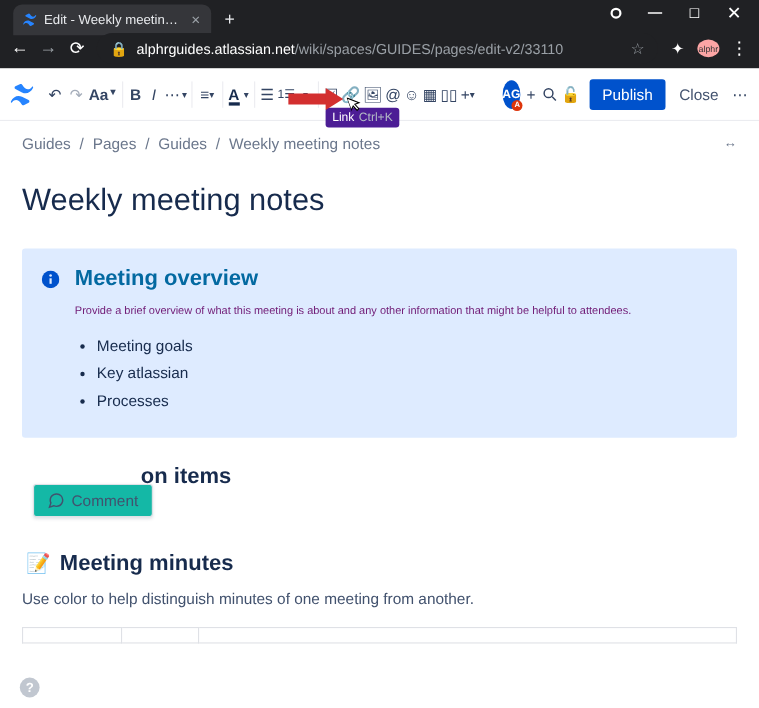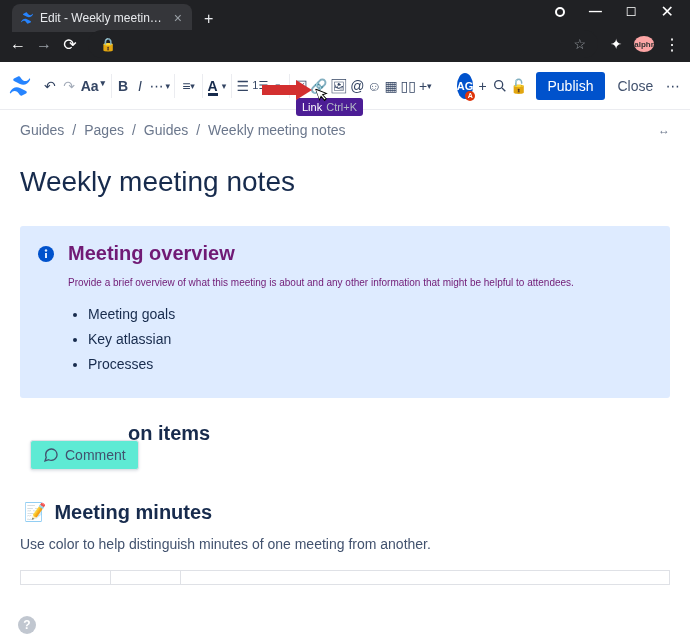--- a/index.html
+++ b/index.html
@@ -14,21 +14,21 @@
 .tab-title { overflow: hidden; white-space: nowrap; text-overflow: ellipsis; flex: 1; font-size: 12px; }
 .tab-close { font-size: 14px; color: #9aa0a6; margin-left: 4px; }
 .new-tab { color: #e8eaed; font-size: 16px; padding: 4px 12px; }
 
 .nav-bar { height: 30px; display: flex; align-items: center; gap: 10px; padding: 0 10px 6px; }
 .nav-btn { color: #9aa0a6; font-size: 16px; width: 16px; text-align: center; }
 .nav-btn.active { color: #fff; }
 .url-bar { flex: 1; background: #202124; border-radius: 14px; height: 28px; display: flex; align-items: center; padding: 0 12px; color: #9aa0a6; font-size: 13px; gap: 8px; }
 .url-domain { color: #fff; }
 .url-icons { margin-left: auto; display: flex; gap: 14px; color: #9aa0a6; font-size: 14px; align-items: center; }
-.alphr-avatar { width: 20px; height: 16px; border-radius: 50%; background: #fca5a5; color: #333; font-size: 8px; display: flex; align-items: center; justify-content: center; font-weight: bold; }
+.alphr-avatar { width: 20px; height: 16px; border-radius: 50%; background: #fca5a5; color: #333; font-size: 8px; display: flex; align-items: center; justify-content: center; font-weight: normal; }
 
 
 .editor-toolbar { height: 48px; border-bottom: 1px solid #ebecf0; display: flex; align-items: center; padding: 0 10px 0 8px; gap: 2px; position: relative; }
 .app-icon { width: 24px; height: 24px; margin-right: 6px; }
 .tb-btn { width: 32px; height: 32px; display: inline-flex; align-items: center; justify-content: center; color: #344563; font-size: 14px; border-radius: 3px; }
 .tb-btn.small { width: 24px; }
 .tb-sep { width: 1px; height: 24px; background: #ebecf0; margin: 0 2px; }
 .tb-text { font-weight: 600; font-size: 14px; color: #344563; padding: 0 2px; display: flex; gap: 2px; }
 .caret { font-size: 9px; color: #344563; }
 .color-A { position: relative; font-weight: bold; font-size: 14px; color: #172b4d; }
@@ -50,26 +50,26 @@
 .breadcrumb { display: flex; align-items: center; gap: 8px; font-size: 14px; color: #6b778c; margin-bottom: 28px; }
 .breadcrumb a { color: #6b778c; }
 .bc-sep { color: #6b778c; }
 .widths-icon { margin-left: auto; color: #6b778c; font-size: 12px; }
 
 .page-title { font-size: 28px; font-weight: 500; color: #172b4d; margin-bottom: 28px; }
 
 .panel { background: #deebff; border-radius: 3px; padding: 16px 18px 20px 18px; margin-bottom: 24px; display: flex; gap: 14px; }
 .panel-icon { color: #0052cc; font-size: 16px; padding-top: 4px; flex-shrink: 0; }
 .panel-body { flex: 1; }
-.panel-title { font-size: 20px; font-weight: 600; color: #701a75; margin-bottom: 10px; }
+.panel-title { font-size: 20px; font-weight: 600; color: #0369a1; margin-bottom: 10px; }
 .panel-desc { font-size: 10px; color: #701a75; line-height: 1.5; margin-bottom: 12px; }
 .panel-list { list-style: disc; padding-left: 20px; }
 .panel-list li { font-size: 14px; color: #172b4d; line-height: 1.8; }
 
-.comment-pill { position: absolute; left: 30px; top: 440px; background: #5eead4; border: 1px solid #dfe1e6; border-radius: 3px; box-shadow: 0 1px 3px rgba(9,30,66,0.13); padding: 6px 12px; display: flex; align-items: center; gap: 6px; font-size: 14px; color: #42526e; z-index: 5; }
+.comment-pill { position: absolute; left: 30px; top: 440px; background: #14b8a6; border: 1px solid #dfe1e6; border-radius: 3px; box-shadow: 0 1px 3px rgba(9,30,66,0.13); padding: 6px 12px; display: flex; align-items: center; gap: 6px; font-size: 14px; color: #42526e; z-index: 5; }
 
 .section-heading { font-size: 20px; font-weight: 600; color: #172b4d; display: flex; align-items: center; gap: 8px; margin-left: 4px; }
 .section-heading.partial { margin-left: 108px; }
 .emoji { font-size: 18px; }
 
 .selected-text { display: inline-block; background: #0052cc; color: #fff; font-size: 14px; padding: 2px 2px; margin-top: 14px; }
 
 .minutes-section { margin-top: 56px; }
 .minutes-desc { font-size: 14px; color: #42526e; margin-top: 12px; }
 
@@ -103,20 +103,21 @@
       <span style="font-size:12px">☐</span>
       <span style="font-size:16px">✕</span>
     </div>
   </div>
   <div class="nav-bar">
     <span class="nav-btn active">←</span>
     <span class="nav-btn">→</span>
     <span class="nav-btn active">⟳</span>
     <div class="url-bar">
       <span>🔒</span>
+      <span><span class="url-domain">alphrguides.atlassian.net</span><span>/wiki/spaces/GUIDES/pages/edit-v2/33110</span></span>
       <div class="url-icons">
         <span>☆</span>
       </div>
     </div>
     <span class="nav-btn active" style="font-size:14px">✦</span>
     <div class="alphr-avatar">alphr</div>
     <span class="nav-btn active">⋮</span>
   </div>
 </div>
 

